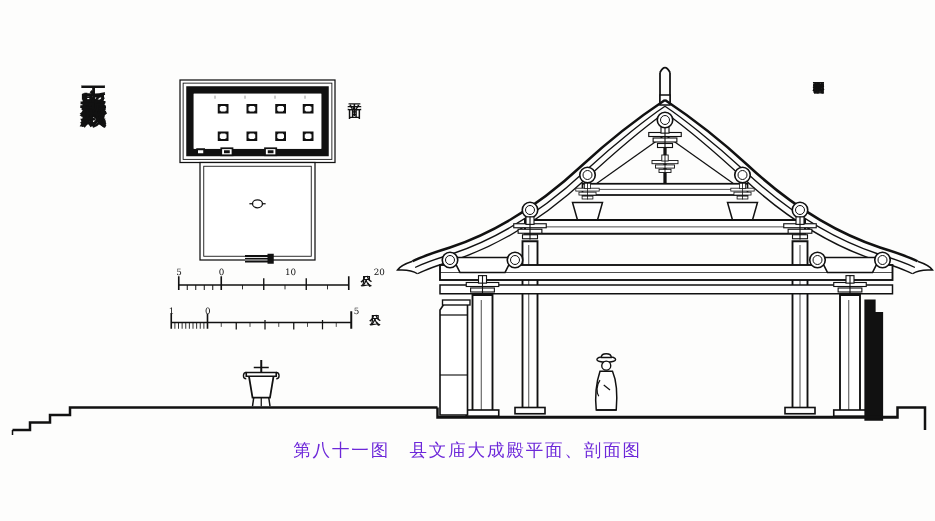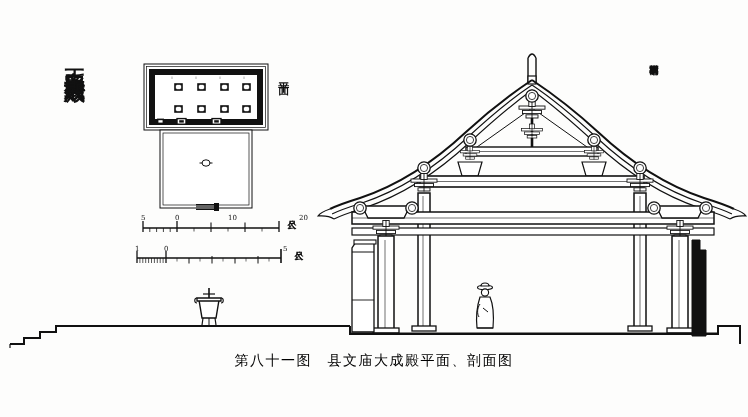--- a/index.html
+++ b/index.html
@@ -30,21 +30,21 @@
   }
   #section-label{
     left:648px;top:58px;
     font-size:9px;font-weight:700;line-height:1.1;
     letter-spacing:0px;
   }
   #caption{
     position:absolute;left:0;right:0;top:352px;
     text-align:center;
     font-family:"DejaVu Serif","Liberation Serif",serif;
-    font-size:14px;color:#000000;letter-spacing:1.5px;
+    font-size:14px;color:#6d28d9;letter-spacing:1.5px;
   }
   .scale-num{
     position:absolute;
     font-family:"DejaVu Serif","Liberation Serif",serif;
     font-size:7px;color:#111;
   }
   .scale-unit{
     position:absolute;
     writing-mode:vertical-rl;text-orientation:upright;
     font-family:"DejaVu Serif","Liberation Serif",serif;

